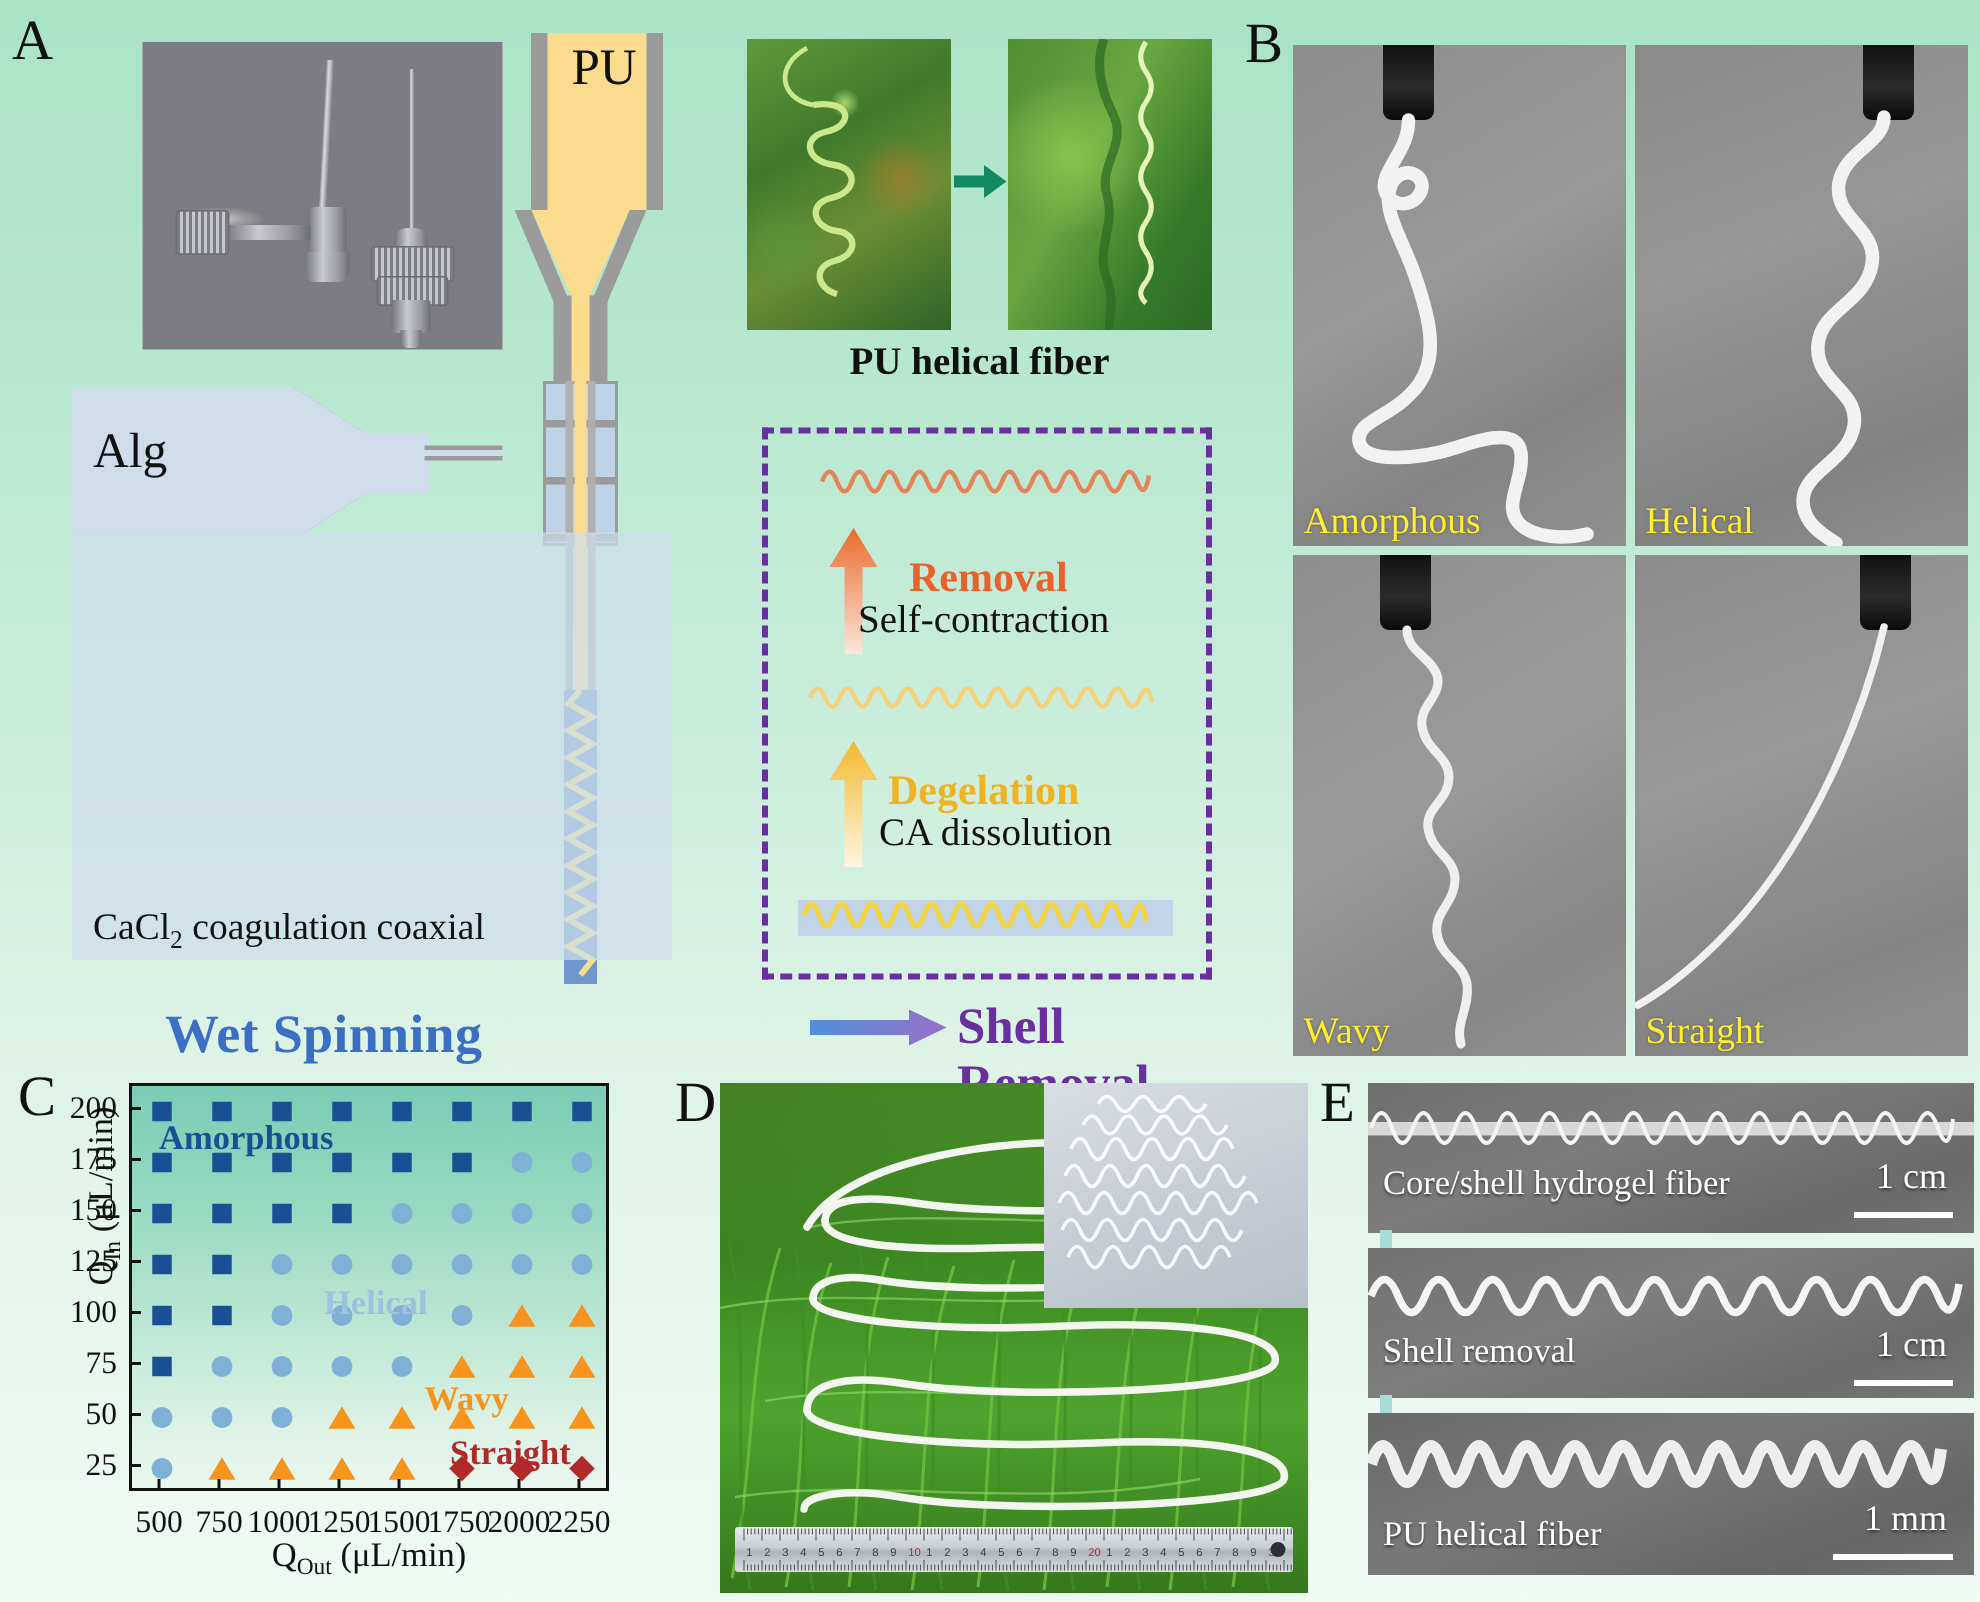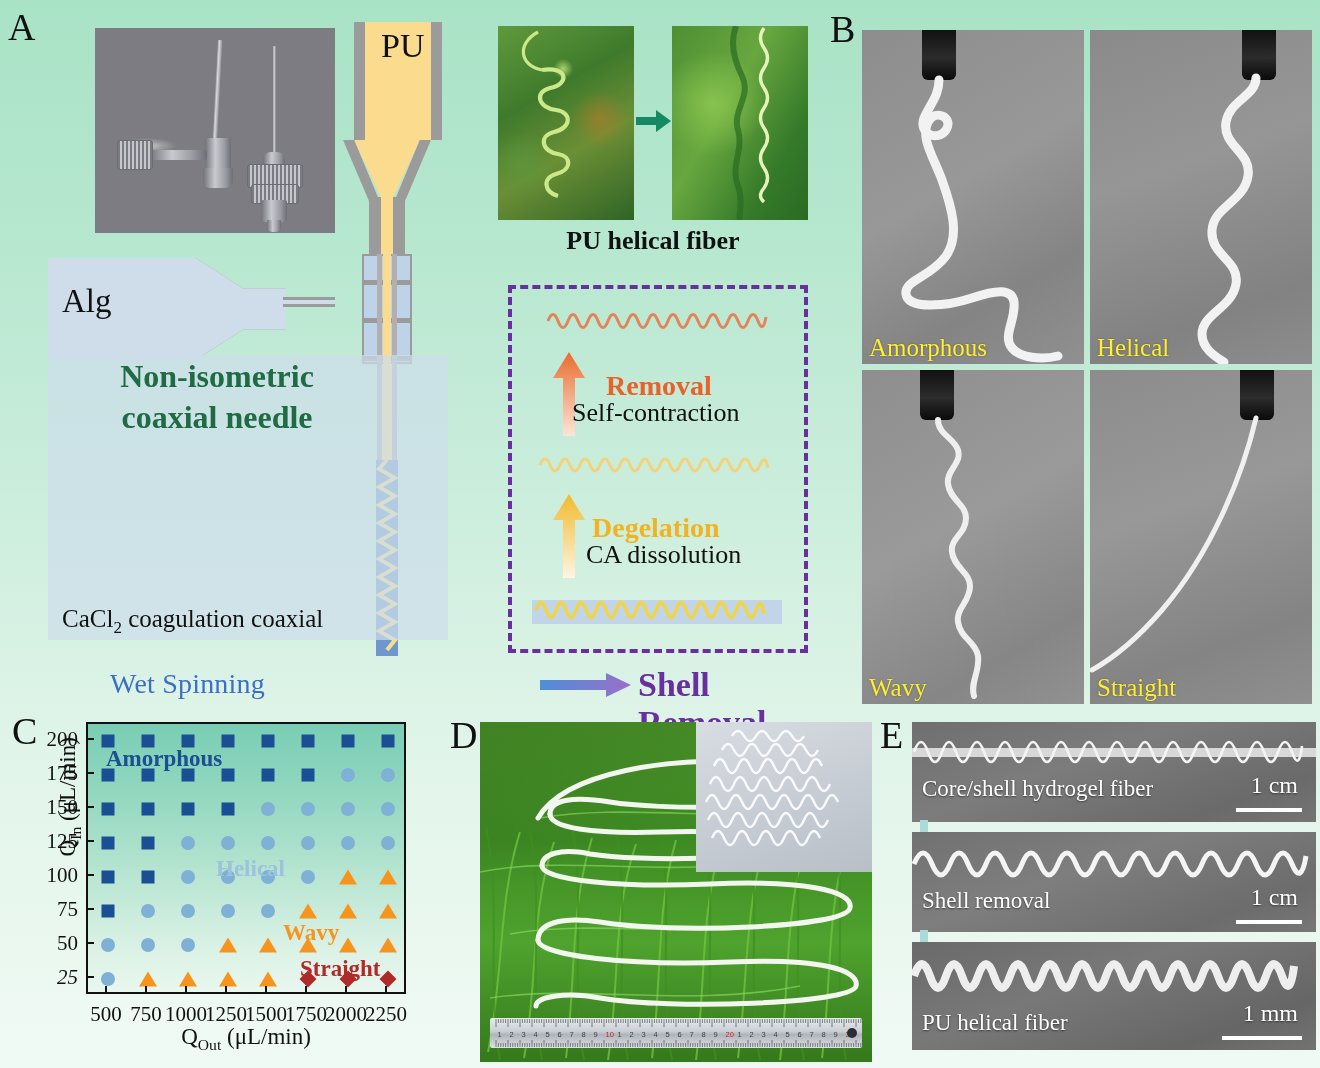--- a/index.html
+++ b/index.html
@@ -108,21 +108,21 @@
   }
   .bath-txt{position:absolute;font-size:25px;color:#111;white-space:nowrap;}
 
   .pu-label{position:absolute;left:381px;top:27px;font-size:34px;color:#111;font-weight:400;}
 
   .needle-title{
     position:absolute;left:52px;top:356px;width:330px;text-align:center;
     font-size:32px;font-weight:bold;color:#1f6b43;line-height:1.28;
   }
   .wet-spin{
-    position:absolute;left:110px;top:668px;font-size:28px;font-weight:normal;
+    position:absolute;left:110px;top:668px;font-size:36px;font-weight:bold;
     color:#3b6fc4;letter-spacing:.2px;
   }
 
   
   .tendril-a{
     left:498px;top:26px;width:136px;height:194px;
     background:
       radial-gradient(circle 14px at 48% 22%, rgba(180,220,120,.9), transparent 70%),
       radial-gradient(circle 40px at 75% 48%, rgba(190,120,40,.55), transparent 72%),
       radial-gradient(circle 44px at 18% 72%, rgba(92,150,60,.85), transparent 74%),
@@ -277,24 +277,20 @@
     <div class="pu-label nosel">PU</div>
 
     <div class="alg-res">
       <div class="wall"></div>
       <div class="body"></div>
     </div>
     <div class="alg-tube"></div>
     <div class="alg-label nosel">Alg</div>
 
     <div class="bath"></div>
-    <div class="needle-title nosel">
-      <div>Non-isometric</div>
-      <div>coaxial needle</div>
-    </div>
     <div class="bath-txt" style="left:62px;top:605px;">
       <span>CaCl</span><sub>2</sub><span> coagulation coaxial</span>
     </div>
     <div class="wet-spin nosel">Wet Spinning</div>
 
     <div class="photo tendril-a">
       <svg viewBox="0 0 136 194" preserveAspectRatio="none">
         <path d="M40,6 C18,18 22,40 44,44" fill="none" stroke="#cbe88a" stroke-width="3.2"></path>
         <path d="M44,44 C70,40 72,58 52,62 C36,66 40,82 58,84 C74,86 74,102 56,106
                  C40,110 44,126 60,128 C74,130 74,144 58,148 C44,152 46,166 60,170" fill="none" stroke="#cbe88a" stroke-width="4.2"></path>
@@ -483,21 +479,21 @@
         <div class="mk tr" style="left: 180px; top: 255px; border-bottom-color: rgb(247, 148, 30);"></div>
         <div class="mk di" style="left: 220px; top: 255px; background: rgb(177, 42, 42);"></div>
         <div class="mk di" style="left: 260px; top: 255px; background: rgb(177, 42, 42);"></div>
         <div class="mk di" style="left: 300px; top: 255px; background: rgb(177, 42, 42);"></div>
         <div class="ann" style="left: 18px; top: 22px; color: rgb(27, 79, 147); font-size: 23px;">Amorphous</div>
         <div class="ann" style="left: 128px; top: 132px; color: rgb(156, 194, 222); font-size: 23px;">Helical</div>
         <div class="ann" style="left: 195px; top: 196px; color: rgb(247, 148, 30); font-size: 23px;">Wavy</div>
         <div class="ann" style="left: 212px; top: 232px; color: rgb(177, 42, 42); font-size: 23px;">Straight</div>
       </div>
     <div id="c-axes">
-        <div class="ytick" style="right: 364px; top: 265px; font-style: italic;">25</div>
+        <div class="ytick" style="right: 364px; top: 265px;">25</div>
         <div class="ytickmark" style="left: 75px; top: 264px;"></div>
         <div class="ytick" style="right: 364px; top: 231px;">50</div>
         <div class="ytickmark" style="left: 75px; top: 230px;"></div>
         <div class="ytick" style="right: 364px; top: 197px;">75</div>
         <div class="ytickmark" style="left: 75px; top: 196px;"></div>
         <div class="ytick" style="right: 364px; top: 163px;">100</div>
         <div class="ytickmark" style="left: 75px; top: 162px;"></div>
         <div class="ytick" style="right: 364px; top: 129px;">125</div>
         <div class="ytickmark" style="left: 75px; top: 128px;"></div>
         <div class="ytick" style="right: 364px; top: 95px;">150</div>

